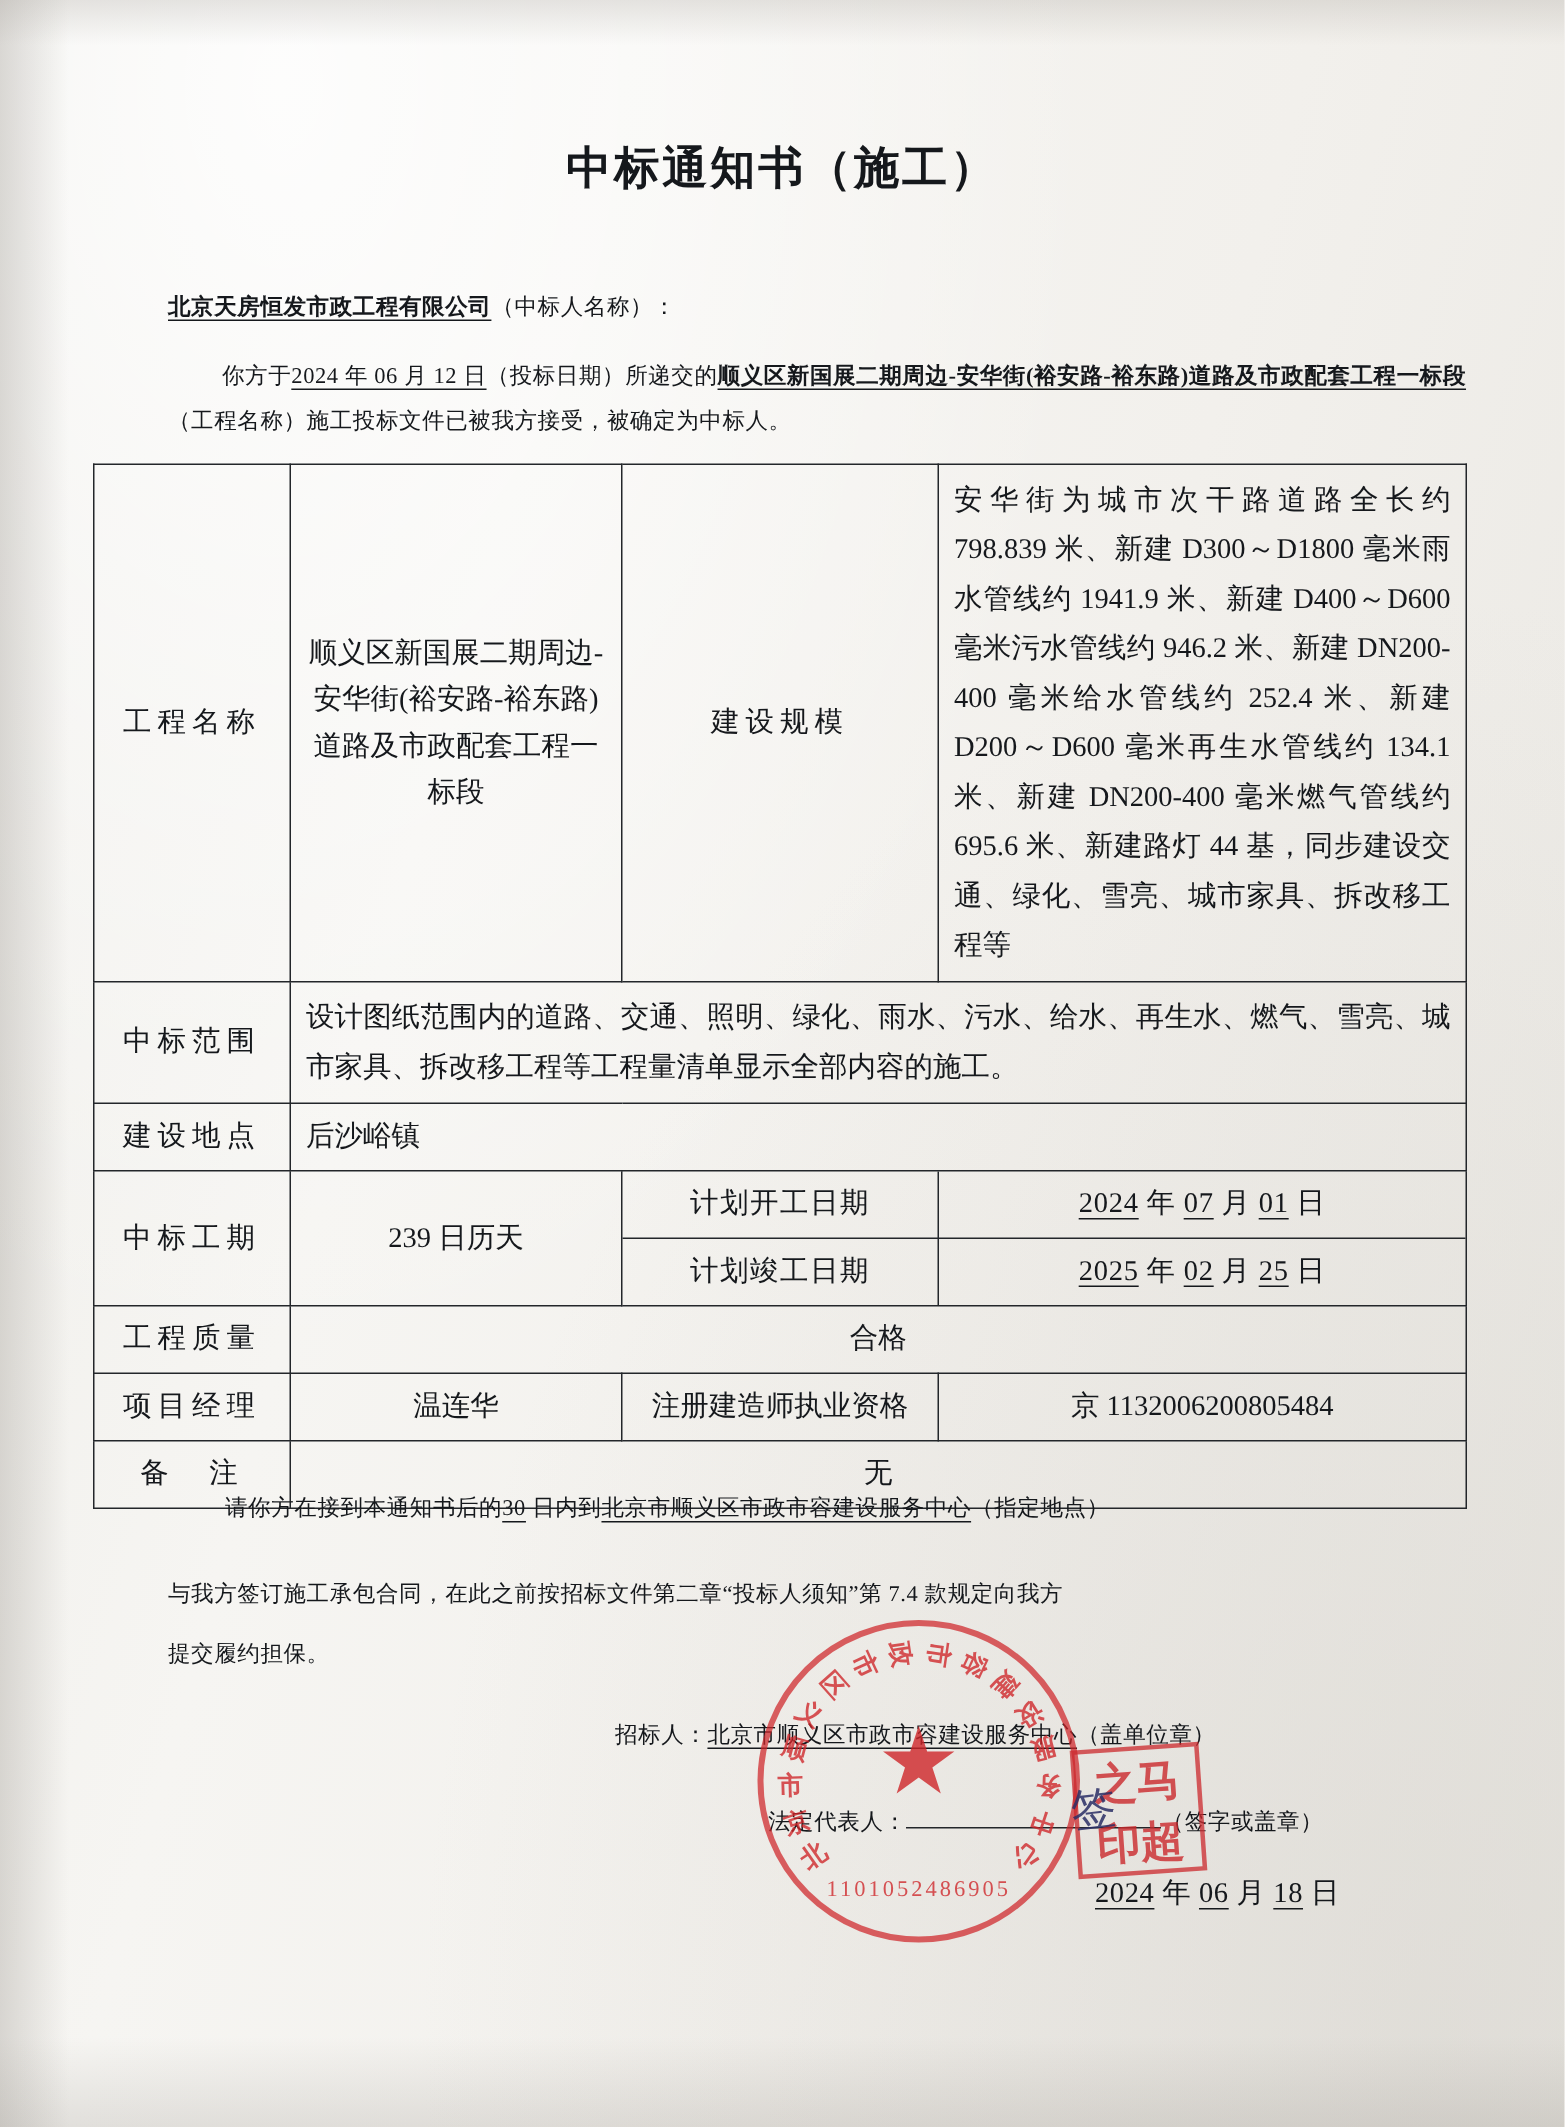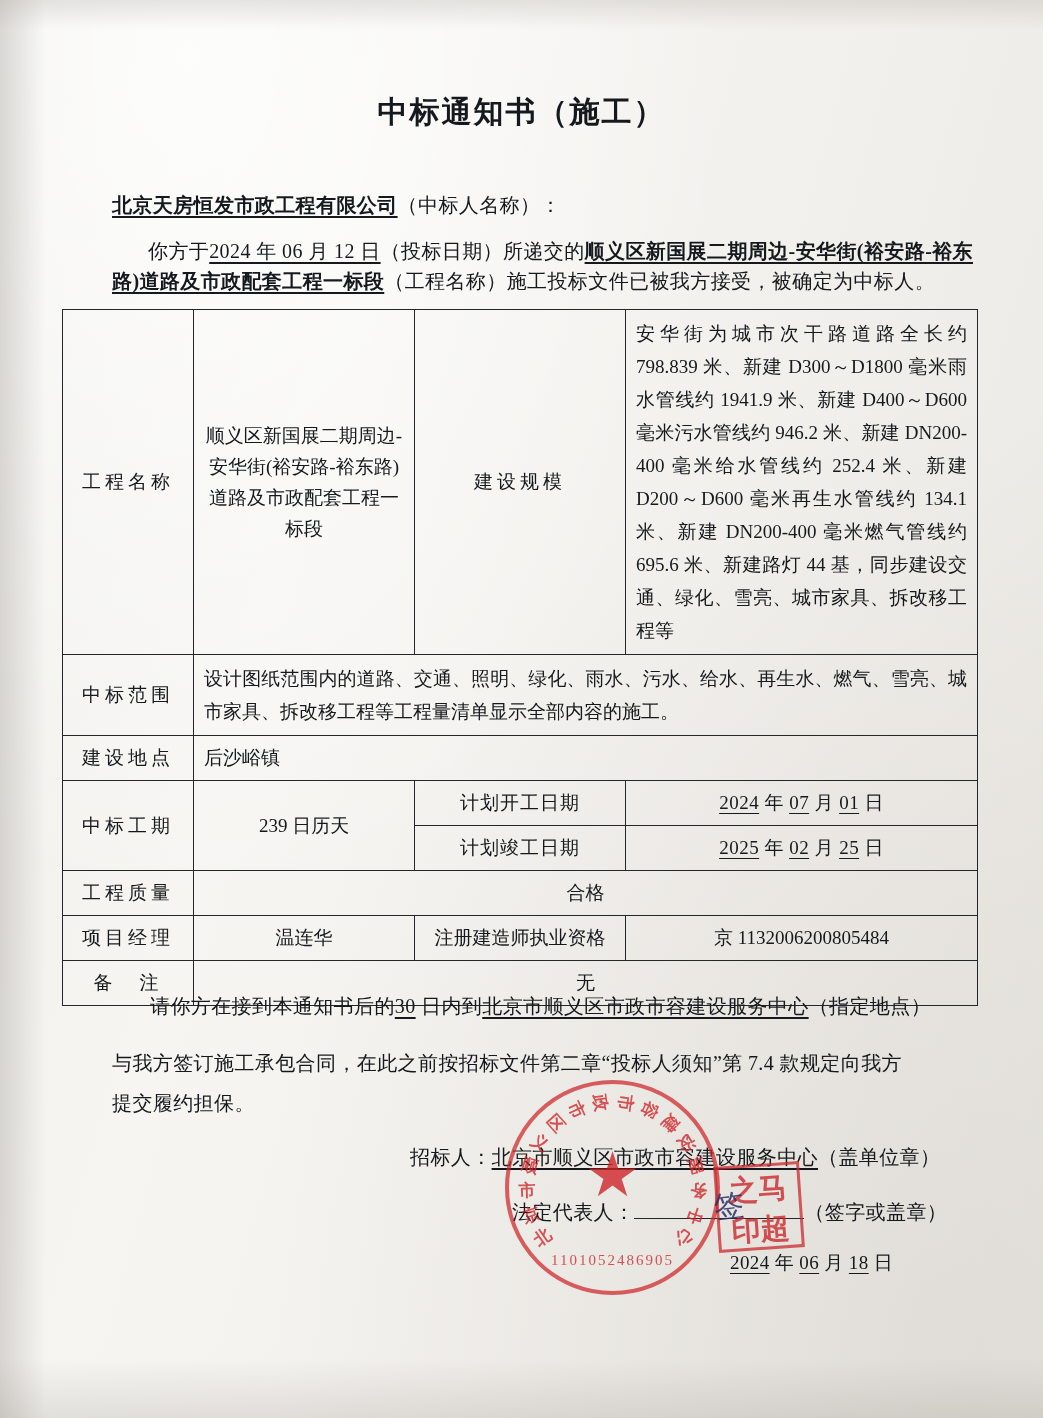--- a/index.html
+++ b/index.html
@@ -53,21 +53,21 @@
     width: 1043px;
     text-align: center;
     font-size: 30px;
     font-weight: bold;
     letter-spacing: 2px;
     font-family: "Liberation Serif", "DejaVu Serif", serif;
   }
 
   .para {
     position: absolute;
-    font-size: 20px;
+    font-size: 15px;
     line-height: 30px;
     letter-spacing: 0.4px;
   }
   .u {
     text-decoration: underline;
     text-underline-offset: 4px;
   }
   .bold { font-weight: bold; }
 
   .addressee {

